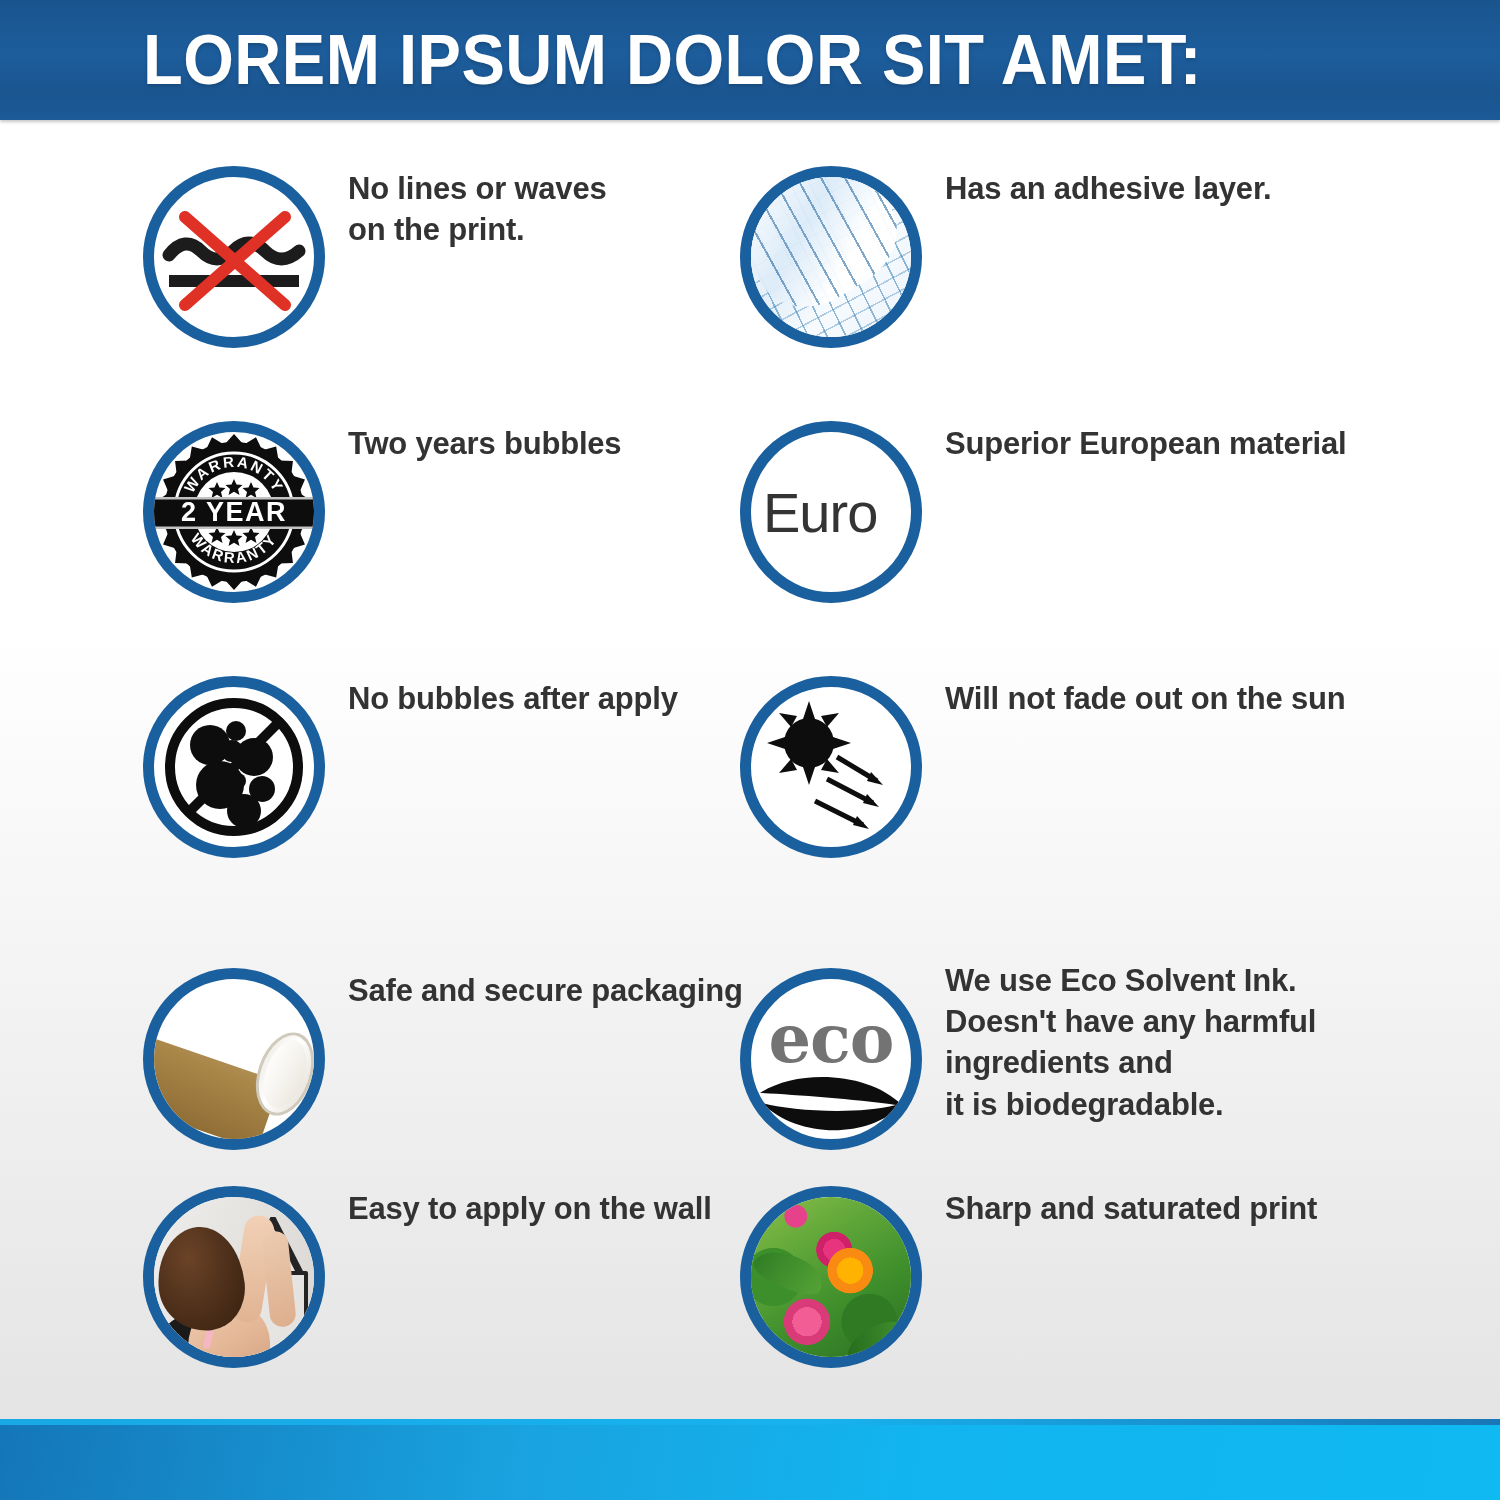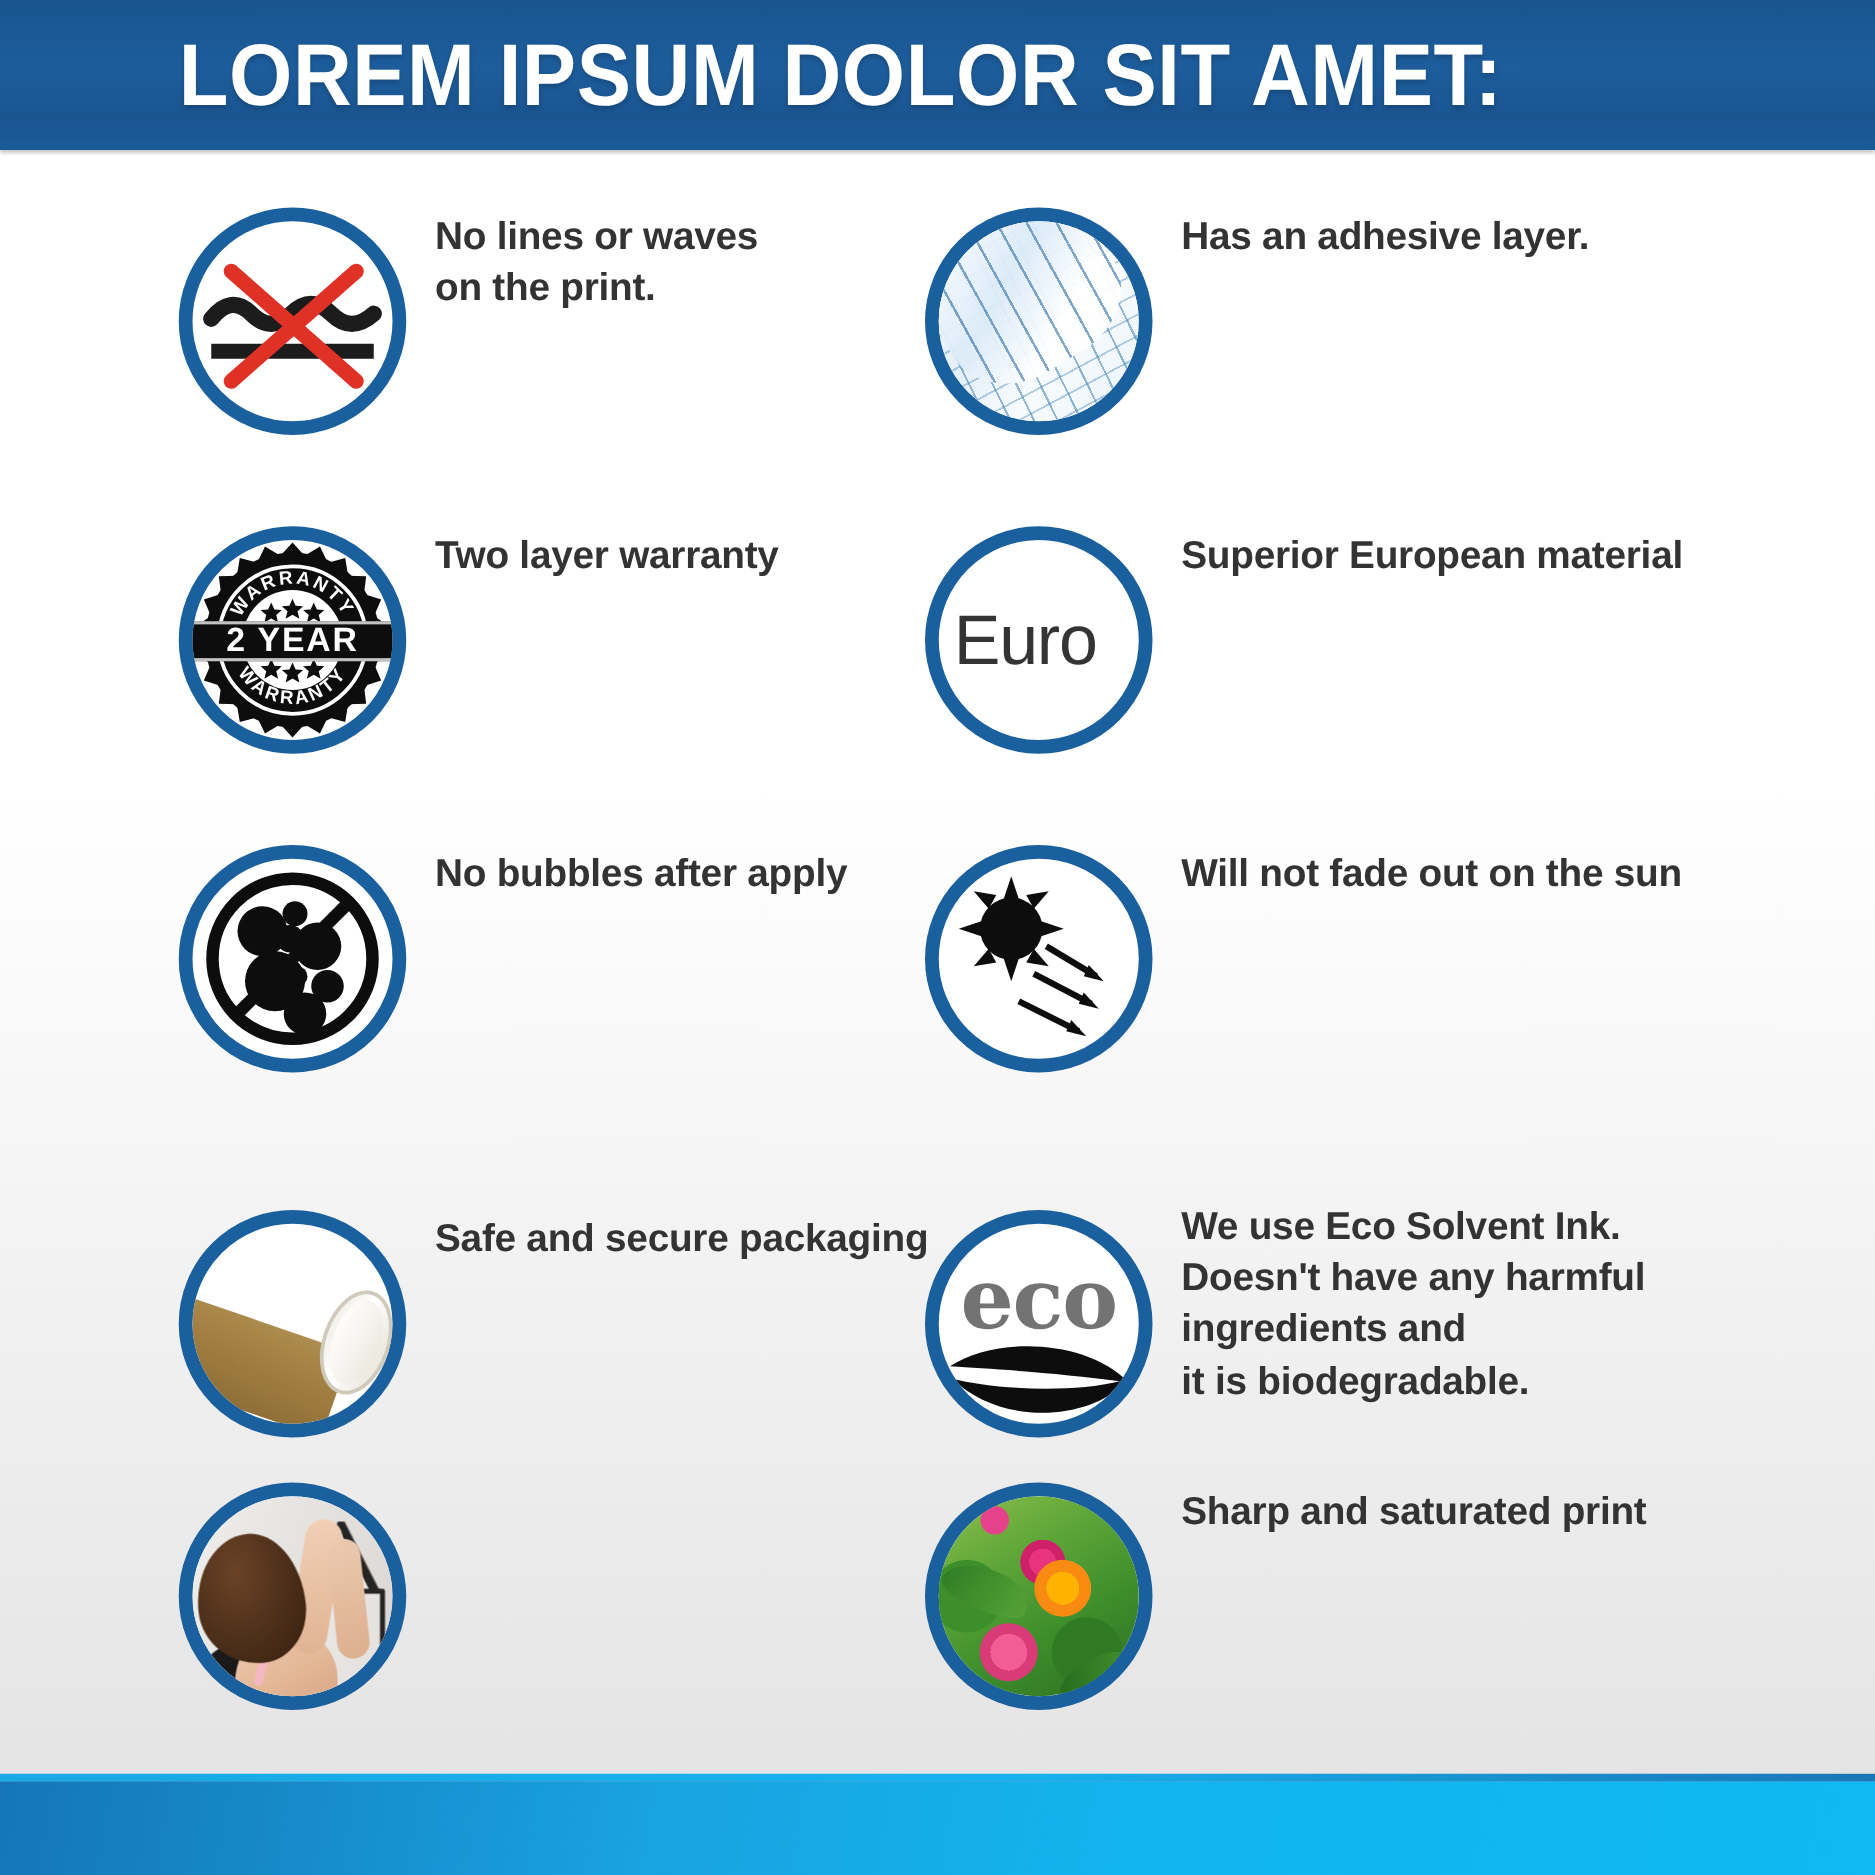--- a/index.html
+++ b/index.html
@@ -297,21 +297,21 @@
               </g>
 
               <rect x="2" y="70" width="166" height="32" fill="#0d0d0d"></rect>
               <rect x="2" y="70" width="166" height="2.5" fill="#ffffff" opacity=".75"></rect>
               <rect x="2" y="99.5" width="166" height="2.5" fill="#ffffff" opacity=".75"></rect>
               <text x="85" y="94" text-anchor="middle" font-family="'Liberation Sans',sans-serif" font-size="27" font-weight="bold" fill="#ffffff" letter-spacing="1.5">2 YEAR</text>
             </svg>
           </div>
         </div>
         <div class="caption">
-          <div>Two layer warranty</div>
+          <div>Two years bubbles</div>
         </div>
       </div>
 
       <div class="cell right">
         <div class="badge ring">
           <div class="euro-text">Euro</div>
         </div>
         <div class="caption">
           <div>Superior European material</div>
         </div>
@@ -421,20 +421,23 @@
             <div class="frame-hanger"></div>
             <div class="frame-rect"></div>
             <div class="shoulder"></div>
             <div class="skin-back"></div>
             <div class="strap"></div>
             <div class="arm-up"></div>
             <div class="arm-up2"></div>
             <div class="hair"></div>
           </div>
         </div>
+        <div class="caption">
+          <div>Easy to apply on the wall</div>
+        </div>
       </div>
 
       <div class="cell right">
         <div class="badge ring">
           <div class="badge-inner">
             <div class="flowers"></div>
             <div class="leaf-a"></div>
             <div class="leaf-b"></div>
           </div>
         </div>

